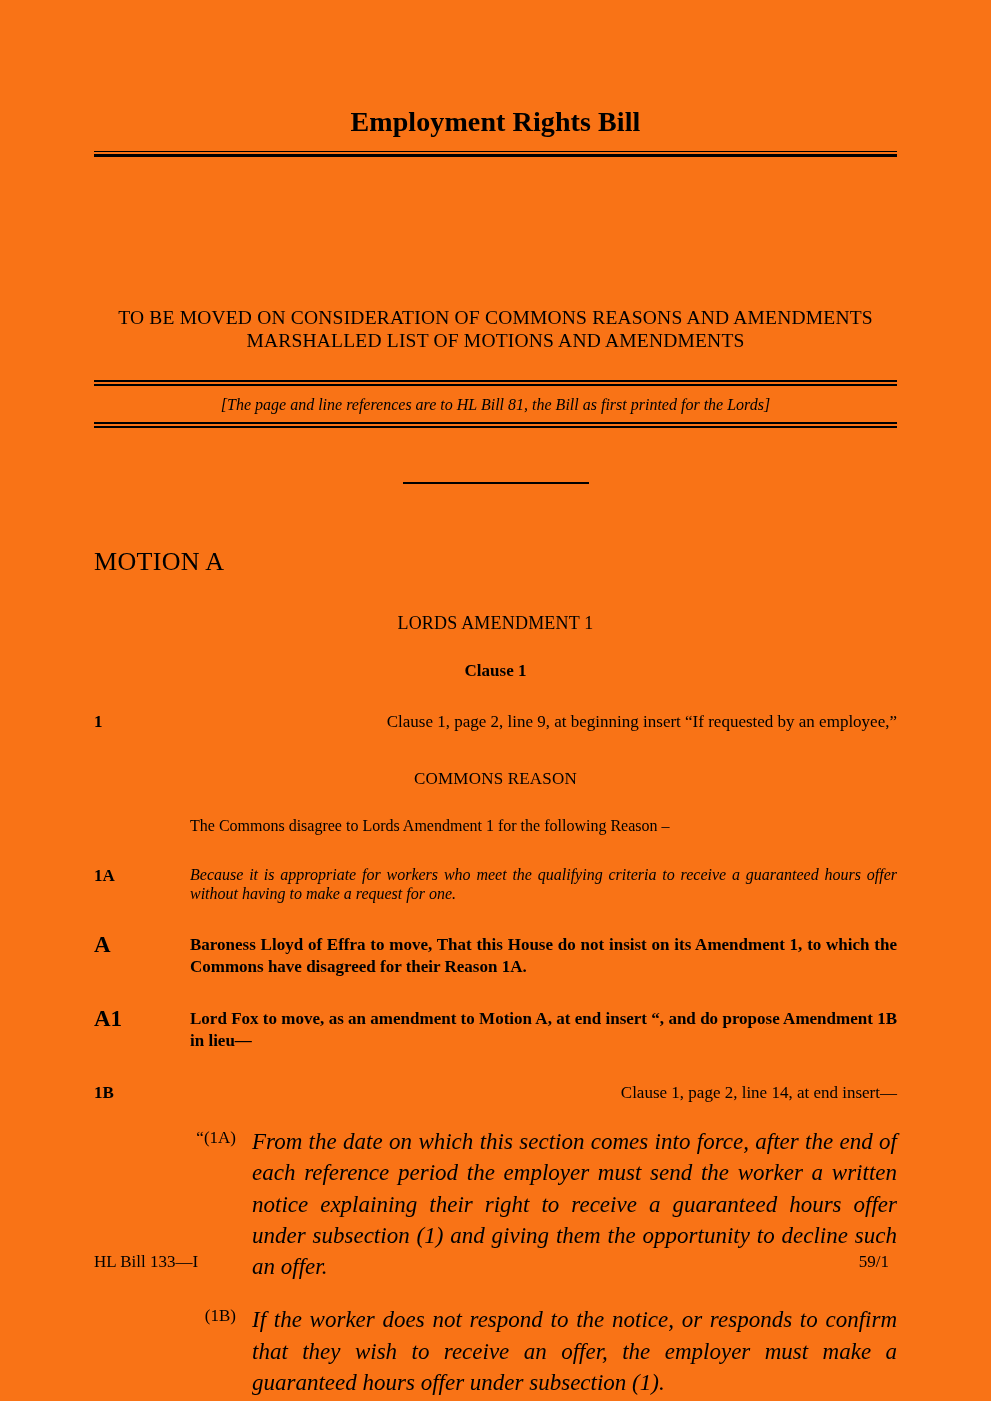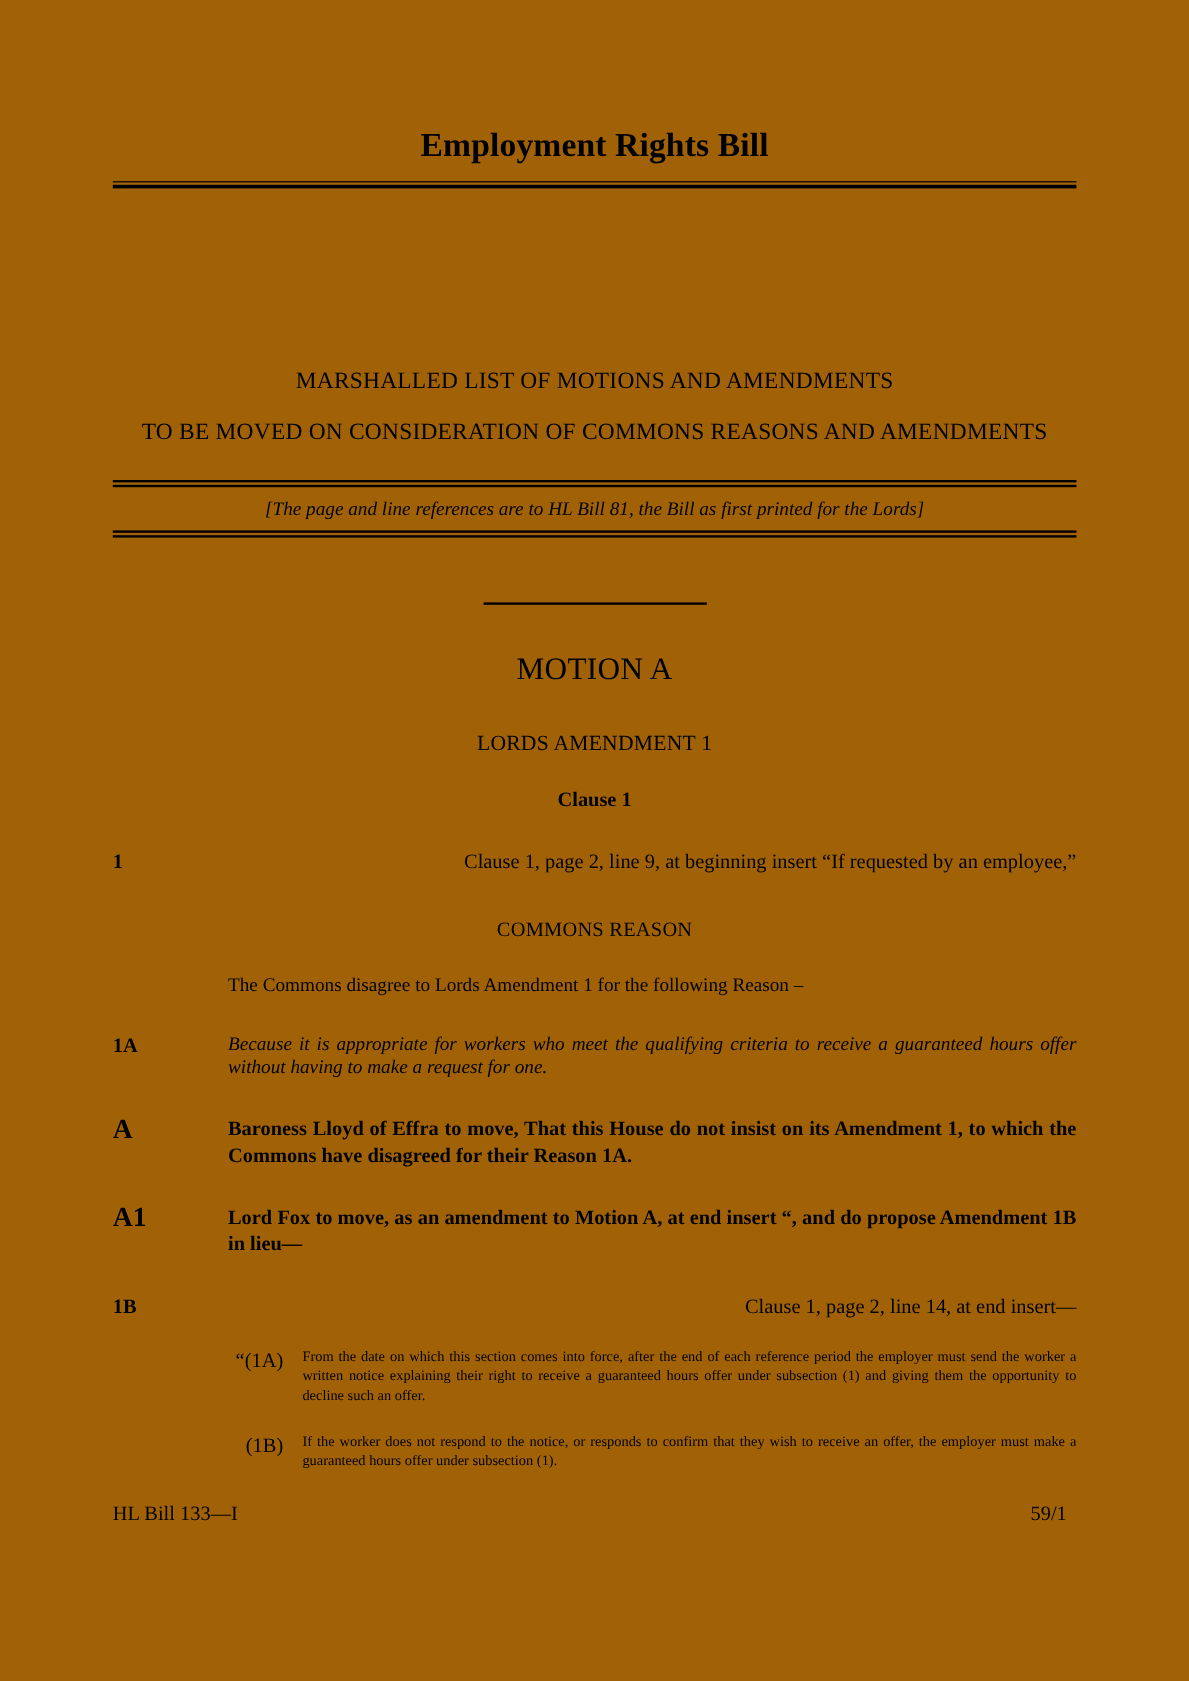--- a/index.html
+++ b/index.html
@@ -13,21 +13,21 @@
     font-family: "Liberation Serif", "DejaVu Serif", serif;
     color: #000000;
     -webkit-font-smoothing: antialiased;
   }
 
   .page {
     position: relative;
     width: 991px;
     height: 1401px;
     margin: 0 auto;
-    background: #a16207;
+    background: #f97316;
     overflow: hidden;
     box-sizing: border-box;
   }
 
   
   .content {
     position: absolute;
     left: 94px;
     top: 0;
     width: 803px;   
@@ -103,23 +103,22 @@
   .sep-rule {
     display: inline-block;
     width: 186px;
     height: 2px;
     background: #000;
     vertical-align: top;
   }
 
   
   .motion-title {
-    text-align: center;
     font-size: 26px;
-    margin-top: 24px;
+    margin-top: 48px;
     line-height: 1.1;
     letter-spacing: 0.3px;
   }
   .lords-amendment {
     text-align: center;
     font-size: 18px;
     margin-top: 36px;
     letter-spacing: 0.2px;
   }
   .clause-head {
@@ -192,24 +191,25 @@
     position: absolute;
     left: 0;
     top: 0;
     width: 142px;
     text-align: right;
     font-size: 17px;
     line-height: 1.36;
     white-space: nowrap;
   }
   .subsec .txt {
-    font-size: 12px;
+    font-size: 23px;
     line-height: 1.36;
     text-align: justify;
     text-justify: inter-word;
+    font-style: italic;
   }
   .subsec .txt.last > :last-child { }
 
   
   .footer {
     position: absolute;
     left: 94px;
     right: 102px;
     top: 1252px;
     font-size: 17px;
@@ -227,22 +227,22 @@
 
     <h1 class="doc-title">Employment Rights Bill</h1>
 
     <div class="rule-double">
       <div class="r-thin"></div>
       <div class="r-gap"></div>
       <div class="r-thick"></div>
     </div>
 
     <div class="subhead-block">
+      <div class="subhead line2">TO BE MOVED ON CONSIDERATION OF COMMONS REASONS AND AMENDMENTS</div>
       <div class="subhead">MARSHALLED LIST OF MOTIONS AND AMENDMENTS</div>
-      <div class="subhead line2">TO BE MOVED ON CONSIDERATION OF COMMONS REASONS AND AMENDMENTS</div>
     </div>
 
     <div class="note-box">
       <div class="note-rule-top">
         <div class="a"></div>
         <div class="b"></div>
         <div class="c"></div>
       </div>
       <div class="note-text">[The page and line references are to HL Bill 81, the Bill as first printed for the Lords]</div>
       <div class="note-rule-bot">

